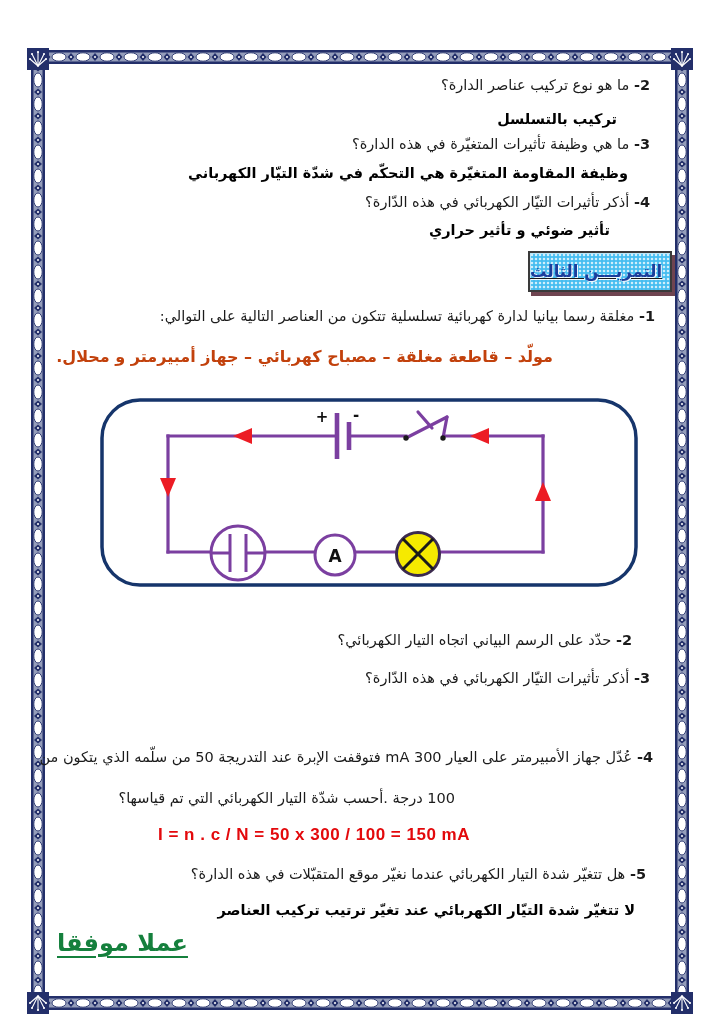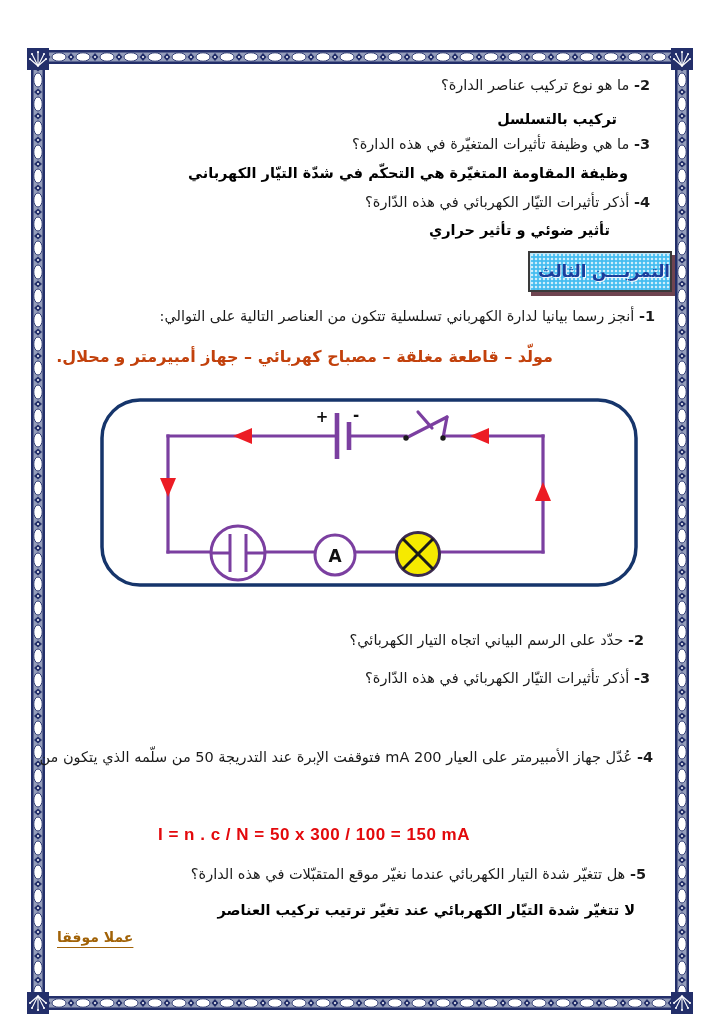--- a/index.html
+++ b/index.html
@@ -4,34 +4,35 @@
 <style>
   html,body{margin:0;padding:0;background:#ffffff;}
   .page{position:relative;width:720px;height:1018px;background:#fff;overflow:hidden;
         font-family:"DejaVu Sans",sans-serif;color:#1b1b1b;margin-top:21px;}
   .abs{position:absolute;white-space:nowrap;}
   .q{font-size:14.5px;direction:rtl;}
   .q .num{font-weight:bold;}
   .ans{font-size:14.5px;font-weight:bold;color:#000000;direction:rtl;}
   .elements{font-size:16px;font-weight:bold;color:#c2410c;direction:rtl;}
   .title-block{
-     width:140px;height:37px;display:flex;align-items:center;justify-content:flex-end;
+     width:140px;height:37px;display:flex;align-items:center;justify-content:flex-start;
      background-color:#45bdf0;
      background-image:radial-gradient(circle, rgba(255,255,255,0.75) 0.8px, rgba(69,189,240,0) 1.7px);
      background-size:4px 4px;
      border:2px solid #3a3a3a;
      box-shadow:3px 4px 0 #6f4450, inset 1px 1px 0 rgba(255,255,255,.6);
+     text-decoration:underline;
   }
   .title-block span{
      font-size:16.5px;font-weight:bold;color:#1b3e9c;direction:rtl;
      text-shadow:1px 1px 0 rgba(255,255,255,.9);
   }
   .formula{font-family:"Liberation Sans","DejaVu Sans",sans-serif;
      font-size:17px;font-weight:bold;color:#e3090c;letter-spacing:.5px;direction:ltr;}
-  .footer{font-size:14px;font-weight:bold;color:#a16207;text-decoration:underline;
+  .footer{font-size:24px;font-weight:bold;color:#15803d;text-decoration:underline;
      text-underline-offset:5px;direction:rtl;}
   svg{display:block;}
 </style>
 </head>
 <body>
 
 <div class="page">
 
   <svg class="abs" style="left:47px;top:29px" width="626" height="14" viewBox="0 0 626 14">
     <defs>
@@ -171,21 +172,21 @@
     <span>أذكر تأثيرات التيّار الكهربائي في هذه الدّارة؟</span>
   </div>
   <div class="abs ans" style="top:201px;right:110px">تأثير ضوئي و تأثير حراري</div>
 
   <div class="abs title-block" style="top:230px;right:48px">
     <span>التمريـــن الثالث</span>
   </div>
 
   <div class="abs q" style="top:287px;right:65px">
     <span class="num">1-</span>
-    <span>أنجز رسما بيانيا لدارة الكهرباني تسلسلية تتكون من العناصر التالية على التوالي:</span>
+    <span>مغلقة رسما بيانيا لدارة كهربائية تسلسلية تتكون من العناصر التالية على التوالي:</span>
   </div>
   <div class="abs elements" style="top:326px;right:167px">مولّد – قاطعة مغلقة – مصباح كهربائي – جهاز أمبيرمتر و محلال.</div>
 
   <svg class="abs" style="left:100px;top:376px" width="540" height="192" viewBox="0 0 540 192">
 
     <rect x="2" y="3" width="534" height="185" rx="38" fill="none" stroke="#16356b" stroke-width="3.5"></rect>
 
     <g stroke="#7b3fa0" stroke-width="3.2" fill="none" stroke-linecap="square">
       <path d="M68 39 L68 155"></path>
       <path d="M68 155 L443 155"></path>
@@ -230,33 +231,36 @@
       <text x="235" y="165" font-size="17" font-weight="bold" fill="#111" text-anchor="middle" font-family="DejaVu Sans, sans-serif">A</text>
     </g>
 
     <g>
       <circle cx="318" cy="157" r="21.5" fill="#f6ea00" stroke="#3c2b4f" stroke-width="3"></circle>
       <path d="M302.8 141.8 L333.2 172.2" stroke="#1a1a1a" stroke-width="3"></path>
       <path d="M333.2 141.8 L302.8 172.2" stroke="#1a1a1a" stroke-width="3"></path>
     </g>
   </svg>
 
-  <div class="abs q" style="top:611px;right:76px">
+  <div class="abs q" style="top:611px;right:88px">
     <span class="num">2-</span>
     <span>حدّد  على الرسم  البياني اتجاه التيار الكهربائي؟</span>
   </div>
 
   <div class="abs q" style="top:649px;right:70px">
     <span class="num">3-</span>
     <span>أذكر تأثيرات التيّار الكهربائي في هذه الدّارة؟</span>
   </div>
 
   <div class="abs q" style="top:728px;right:67px">
     <span class="num">4-</span>
-    <span>عُدّل جهاز الأمبيرمتر على العيار  200 mA  فتوقفت الإبرة عند التدريجة  50  من  سلّمه الذي يتكون من</span>
+    <span>عُدّل جهاز الأمبيرمتر على العيار  300 mA  فتوقفت الإبرة عند التدريجة  50  من  سلّمه الذي يتكون من</span>
+  </div>
+  <div class="abs q" style="top:769px;right:265px">
+    <span>100 درجة .أحسب شدّة التيار الكهربائي التي تم قياسها؟</span>
   </div>
   <div class="abs formula" style="top:804px;left:158px">I = n . c / N = 50 x 300 / 100 = 150 mA</div>
 
   <div class="abs q" style="top:845px;right:74px">
     <span class="num">5-</span>
     <span>هل تتغيّر شدة التيار الكهربائي عندما نغيّر موقع المتقبّلات في هذه الدارة؟</span>
   </div>
   <div class="abs ans" style="top:881px;right:85px">لا تتغيّر شدة التيّار الكهربائي عند تغيّر ترتيب تركيب العناصر</div>
 
   <div class="abs footer" style="top:908px;left:57px">عملا موفقا</div>

